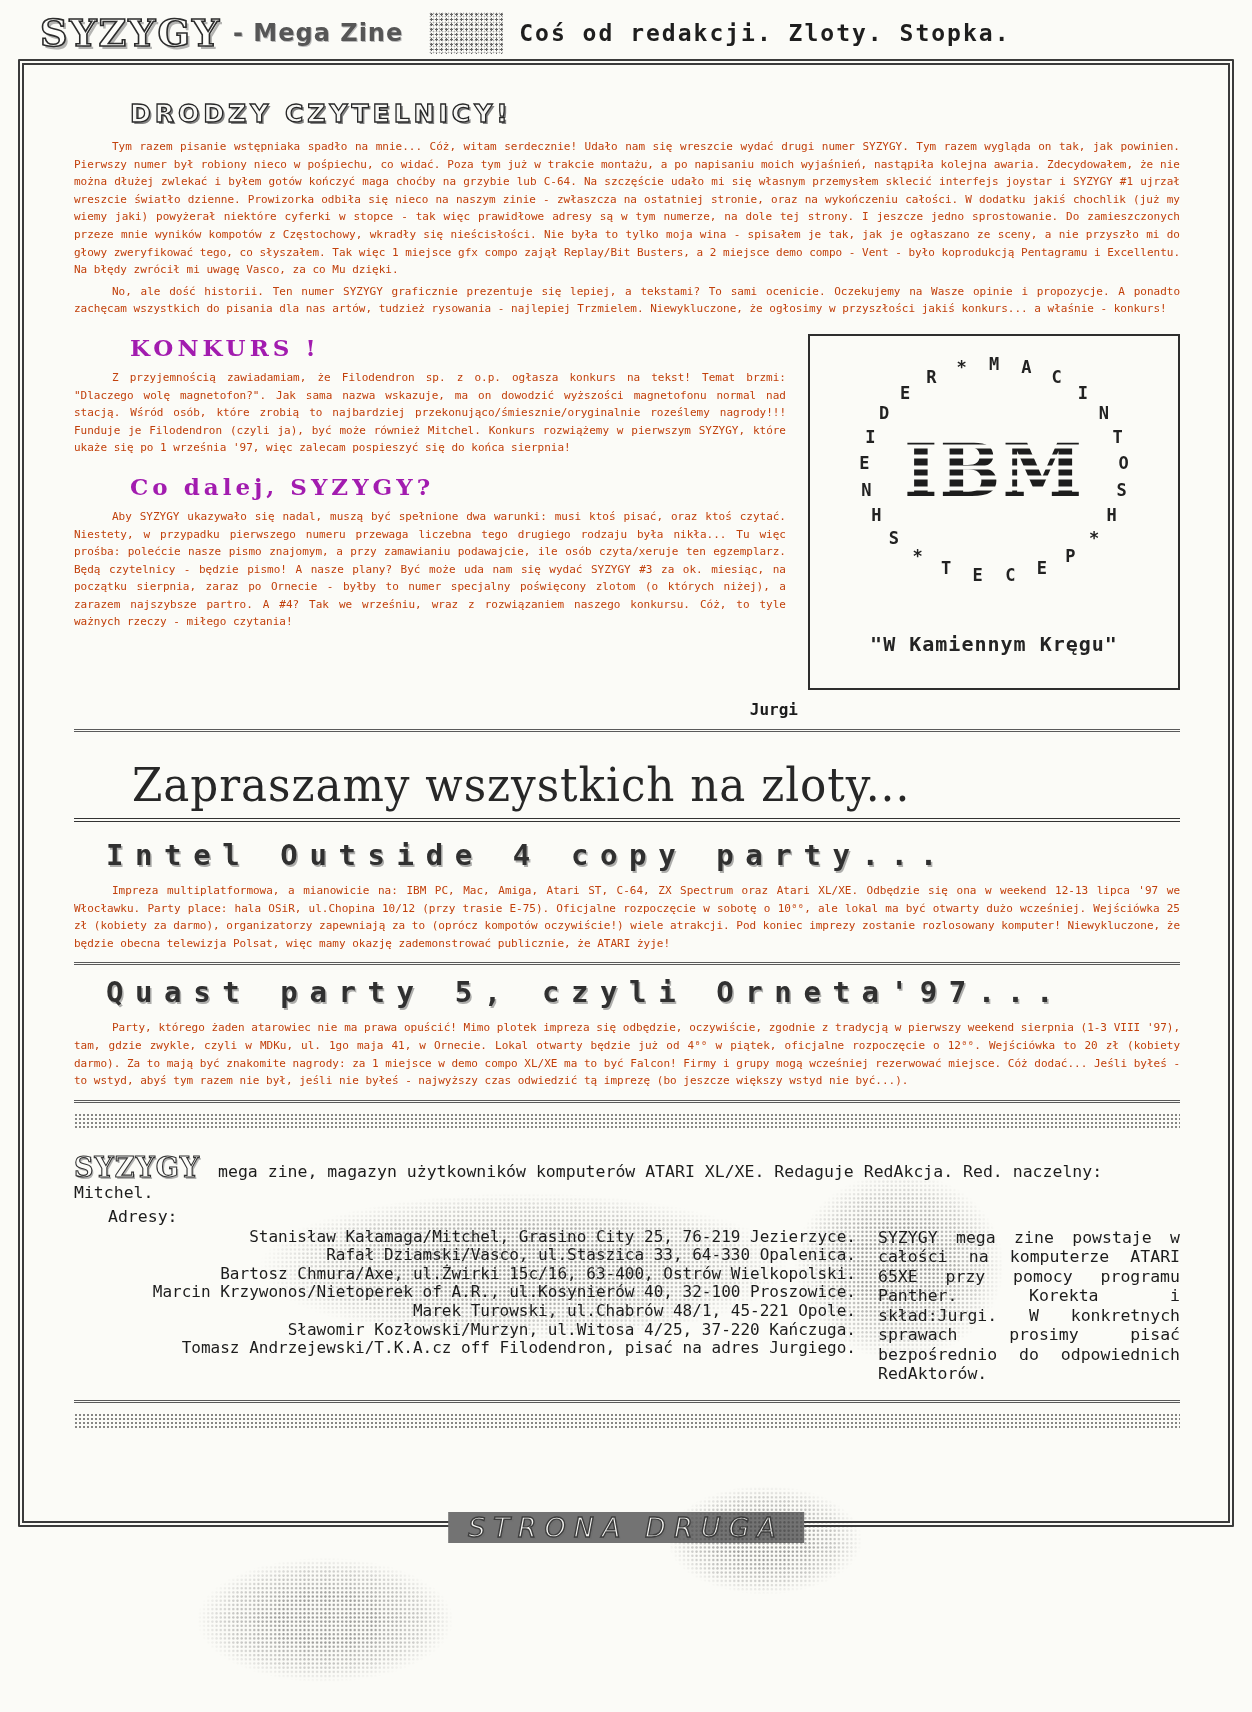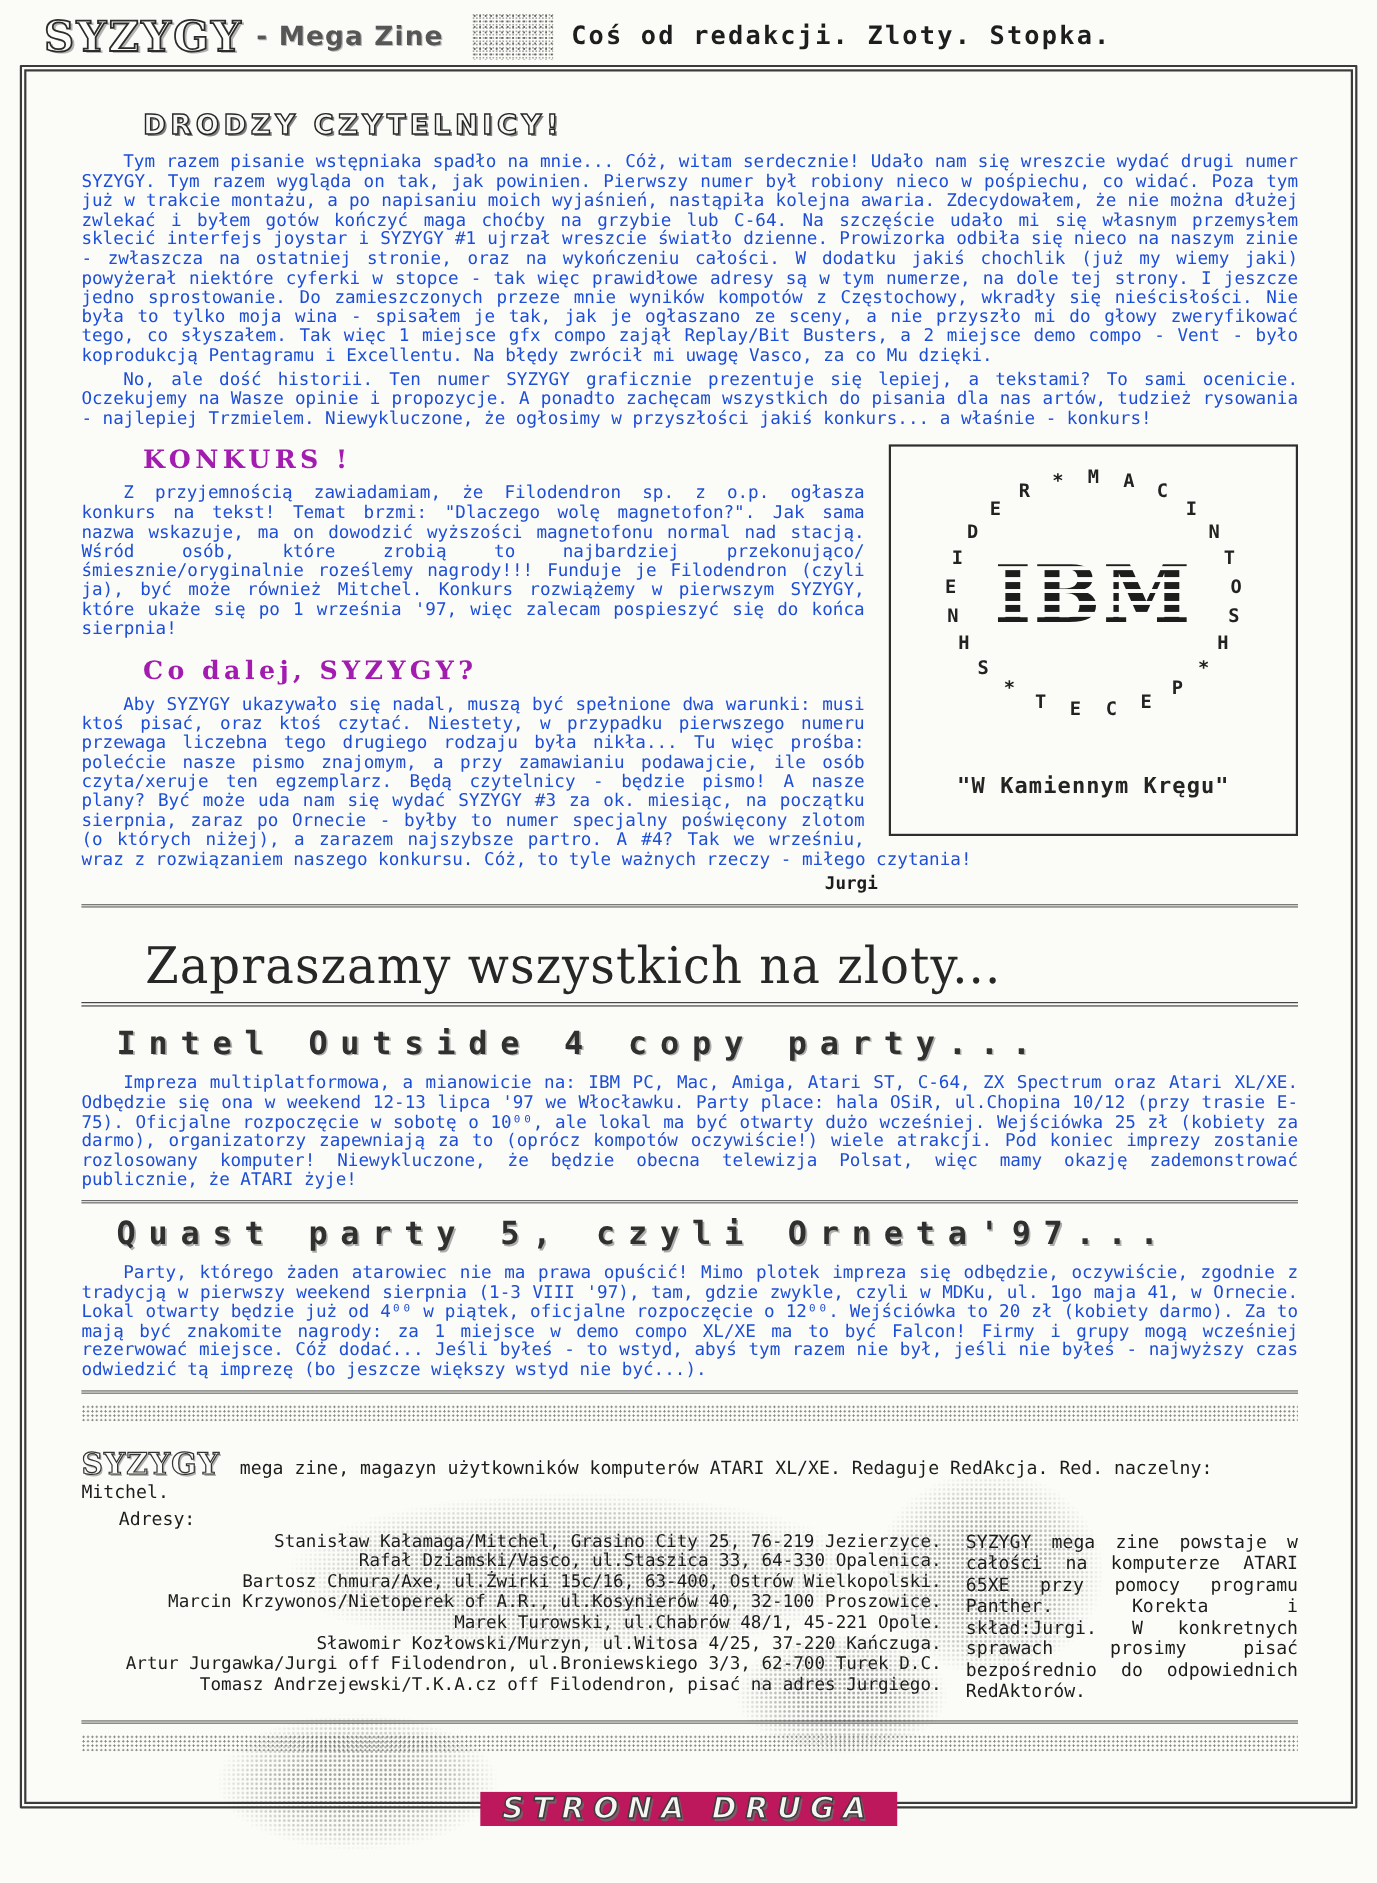--- a/index.html
+++ b/index.html
@@ -28,22 +28,22 @@
   .masthead-title{font-weight:bold;font-size:23px;letter-spacing:2px;color:#1e1e1e;margin-left:4px;}
 
   
   .main-box{
     margin:0 18px;border:6px double #3b3b3b;border-radius:1px;
     padding:30px 48px 46px 50px;position:relative;min-height:1380px;
     background:transparent;
   }
 
   .body-text{
-    font-size:16px;line-height:17.6px;text-align:justify;text-indent:38px;
-    margin:0 0 4px 0;color:#1d4ed8;
+    font-size:11px;line-height:17.6px;text-align:justify;text-indent:38px;
+    margin:0 0 4px 0;color:#c2410c;
   }
   .fancy-heading{
     margin:4px 0 10px 56px;font-family:"DejaVu Sans","Liberation Sans",sans-serif;
     font-size:25px;font-weight:800;letter-spacing:4px;color:#f7f7f4;
     -webkit-text-stroke:1.3px #272727;text-shadow:2px 2px 0 rgba(100,100,100,.8);
   }
   .sub-heading{
     margin:16px 0 8px 56px;font-family:"DejaVu Serif","Liberation Serif",serif;
     font-size:23px;font-weight:bold;letter-spacing:4px;color:#a21caf;
   }
@@ -102,22 +102,22 @@
   }
   .stopka-cols{display:flex;gap:22px;position:relative;z-index:1;}
   .addresses{flex:1;margin-left:34px;}
   .adresy-label{font-size:16.5px;line-height:22px;}
   .addr{font-size:16px;line-height:18.6px;white-space:nowrap;text-align:right;}
   .stopka-note{width:302px;font-size:16.5px;line-height:19.5px;text-align:justify;margin-top:22px;}
 
   
   .strona-label{
     position:absolute;bottom:-22px;left:50%;transform:translateX(-50%);
-    background:#be185d;padding:0 20px;white-space:nowrap;
-    font-family:"DejaVu Sans","Liberation Sans",sans-serif;font-style:italic;font-weight:bold;
+    background:#737373;padding:0 20px;white-space:nowrap;
+    font-family:"DejaVu Sans","Liberation Sans",sans-serif;font-style:italic;font-weight:normal;
     font-size:27px;letter-spacing:8px;color:#f5f5f2;
     -webkit-text-stroke:1.4px #3d3d3d;text-shadow:2px 2px 0 rgba(110,110,110,.8);
   }
 
   
   .blob{
     position:absolute;pointer-events:none;z-index:0;opacity:.55;
     background-image:radial-gradient(circle,rgba(55,55,55,.85) 1px,transparent 1.35px);
     background-size:4.2px 4.2px;
     -webkit-mask-image:radial-gradient(closest-side,#000 30%,rgba(0,0,0,.5) 60%,transparent 78%);
@@ -215,21 +215,20 @@
 
       <div class="stopka-cols">
         <div class="addresses">
           <div class="adresy-label">Adresy:</div>
           <div class="addr">Stanisław Kałamaga/Mitchel, Grasino City 25, 76-219 Jezierzyce.</div>
           <div class="addr">Rafał Dziamski/Vasco, ul.Staszica 33, 64-330 Opalenica.</div>
           <div class="addr">Bartosz Chmura/Axe, ul.Żwirki 15c/16, 63-400, Ostrów Wielkopolski.</div>
           <div class="addr">Marcin Krzywonos/Nietoperek of A.R., ul.Kosynierów 40, 32-100 Proszowice.</div>
           <div class="addr">Marek Turowski, ul.Chabrów 48/1, 45-221 Opole.</div>
           <div class="addr">Sławomir Kozłowski/Murzyn, ul.Witosa 4/25, 37-220 Kańczuga.</div>
-          <div class="addr">Artur Jurgawka/Jurgi off Filodendron, ul.Broniewskiego 3/3, 62-700 Turek D.C.</div>
           <div class="addr">Tomasz Andrzejewski/T.K.A.cz off Filodendron, pisać na adres Jurgiego.</div>
         </div>
         <div class="stopka-note">SYZYGY mega zine powstaje w całości na komputerze ATARI 65XE przy pomocy programu Panther. Korekta i skład:Jurgi. W konkretnych sprawach prosimy pisać bezpośrednio do odpowiednich RedAktorów.</div>
       </div>
     </section>
 
     <div class="thin-rule" style="margin-top:16px;"></div>
     <div class="dot-band" style="margin-bottom:0;"></div>
 
     <div class="strona-label">STRONA DRUGA</div>

